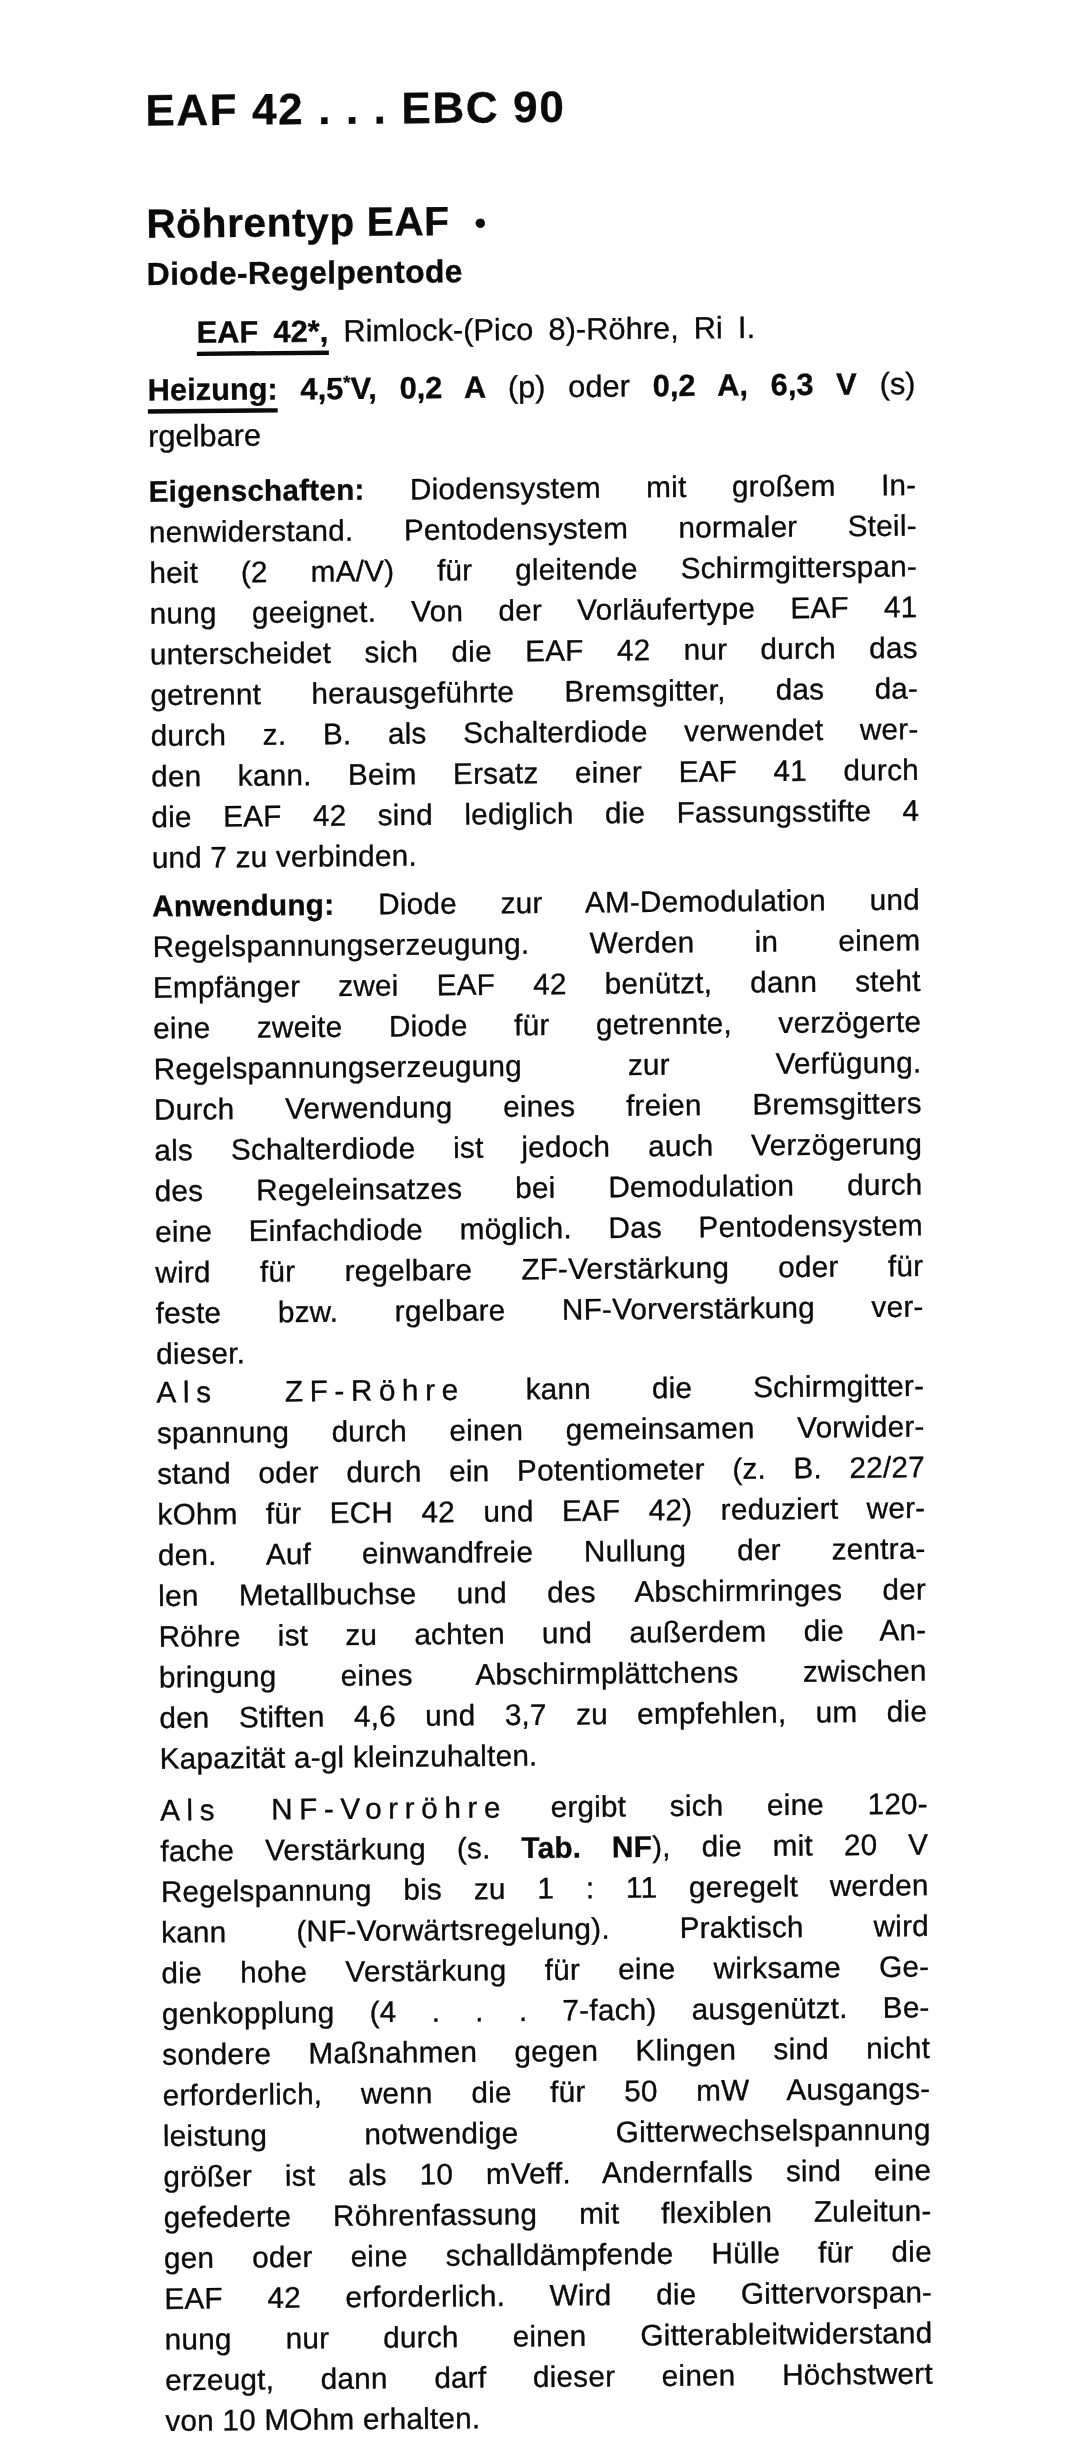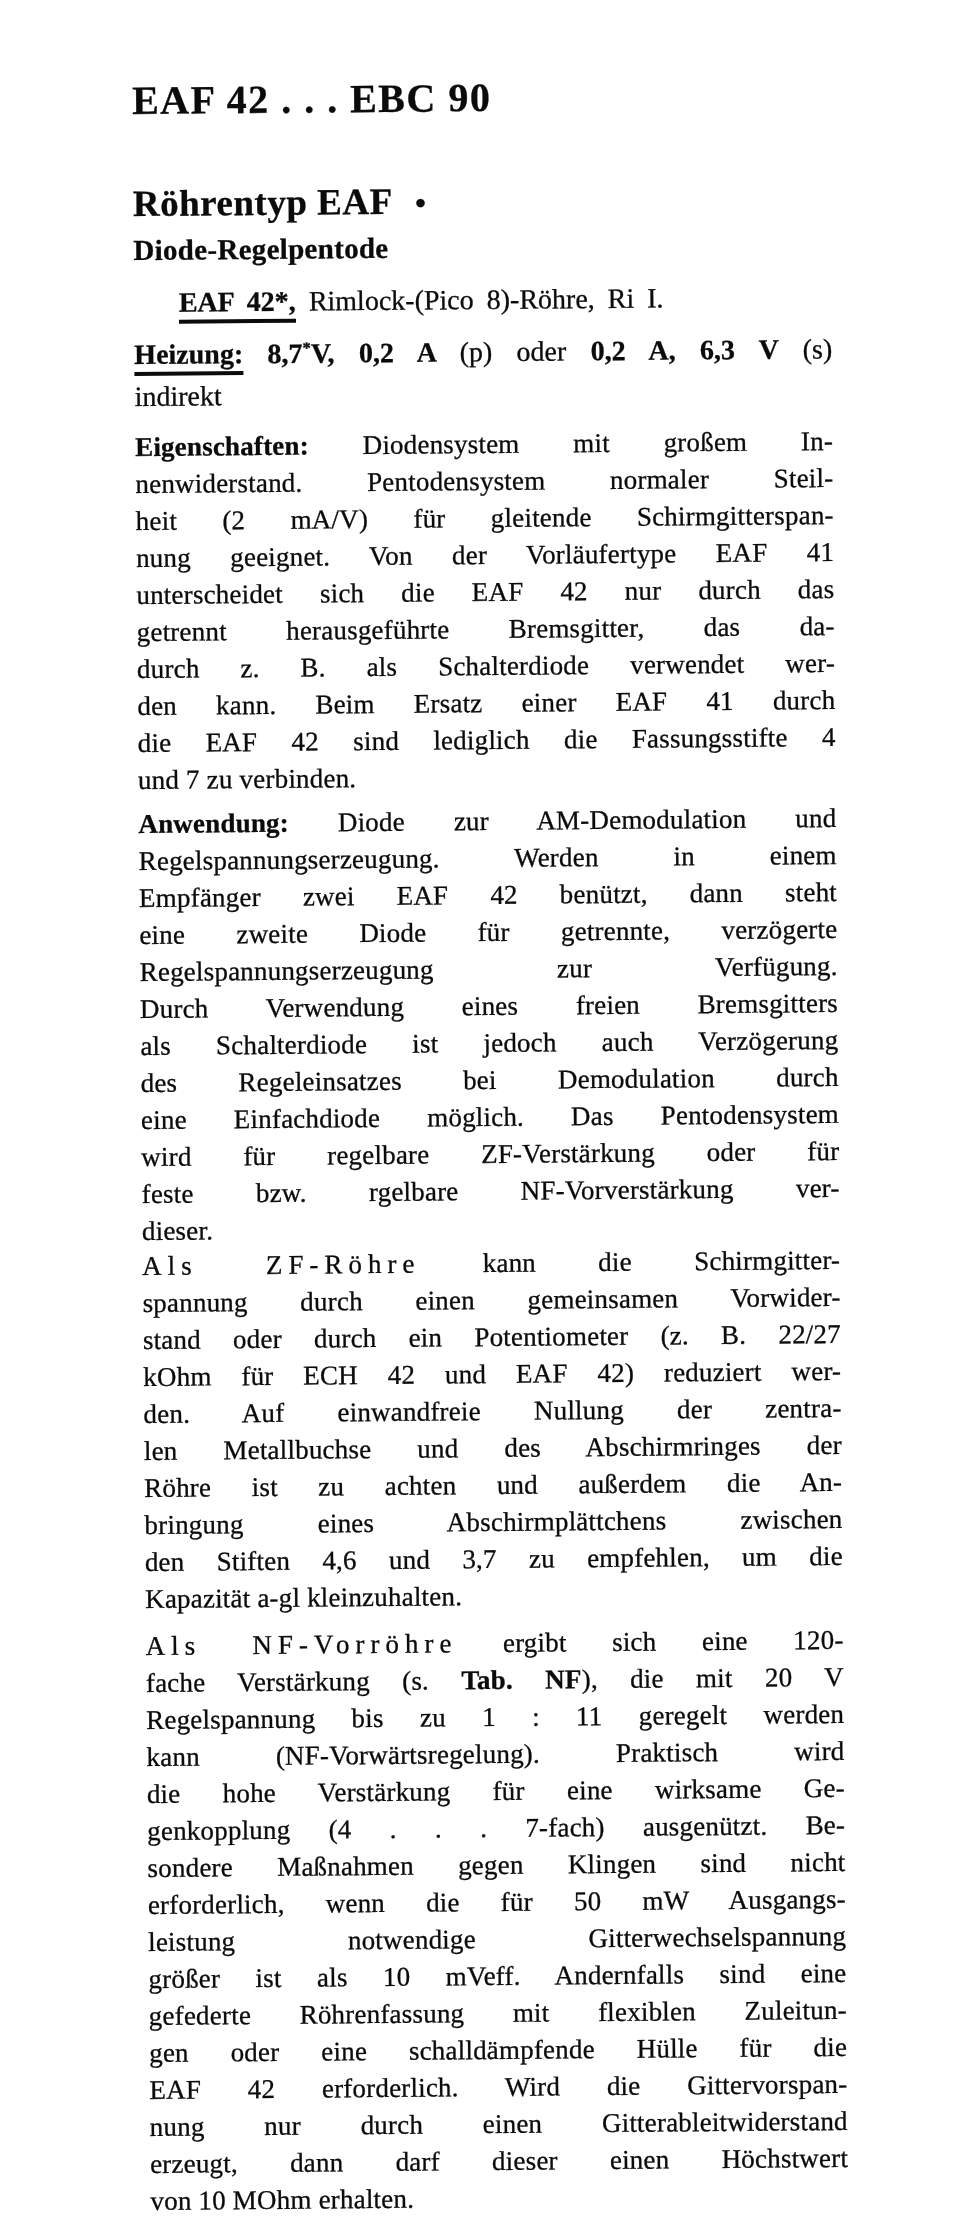--- a/index.html
+++ b/index.html
@@ -1,21 +1,21 @@
 <!DOCTYPE html>
 <html><head>
 <meta charset="utf-8">
 <style>
   html,body{margin:0;padding:0;background:#ffffff;}
   .page{
     position:relative;
     width:975px;height:2240px;
     background:#ffffff;
     color:#0b0b0b;
-    font-family:Liberation Serif, serif;
+    font-family:Liberation Sans, sans-serif;
     overflow:hidden;
     -webkit-text-stroke:0.3px currentColor;
   }
   .rot{position:absolute;left:0;top:0;width:100%;height:100%;transform:rotate(-0.5deg);transform-origin:50% 45%;}
   .block{position:absolute;}
   .tline{text-align:justify;text-align-last:justify;}
   .tline.last{text-align-last:left;}
   .title{font-size:40px;line-height:46px;font-weight:700;letter-spacing:1.5px;white-space:nowrap;}
   .h1{font-size:37px;line-height:42px;font-weight:700;letter-spacing:0.5px;white-space:nowrap;}
   .h2{font-size:29px;line-height:34px;font-weight:700;letter-spacing:0.3px;white-space:nowrap;}
@@ -39,24 +39,24 @@
       <div class="block h1" style="top: 180px; left: 140px; width: 698px;">
         <div class="tline last"><span class="b">Röhrentyp EAF</span><span class="b bullet">●</span></div>
       </div>
       <div class="block h2" style="top: 230px; left: 140px; width: 698px;">
         <div class="tline last"><span class="b">Diode-Regelpentode</span></div>
       </div>
       <div class="block spec" style="top: 283px; left: 185px; width: 653px;">
         <div class="tline last"><span class="b u">EAF 42*,</span><span> Rimlock-(Pico 8)-Röhre, Ri I.</span></div>
       </div>
       <div class="block specline" style="top: 330px; left: 140px; width: 698px;">
-        <div class="tline"><span class="b u">Heizung:</span><span> </span><span class="b">8,7</span><span class="b sup">*</span><span class="b">V, 0,2 A </span><span>(p) oder </span><span class="b">0,2 A, 6,3 V </span><span>(s)</span></div>
+        <div class="tline"><span class="b u">Heizung:</span><span> </span><span class="b">4,5</span><span class="b sup">*</span><span class="b">V, 0,2 A </span><span>(p) oder </span><span class="b">0,2 A, 6,3 V </span><span>(s)</span></div>
       </div>
       <div class="block specline" style="top: 377px; left: 140px; width: 698px;">
-        <div class="tline last"><span>indirekt</span></div>
+        <div class="tline last"><span>rgelbare</span></div>
       </div>
       <div class="block body" style="top: 426px; left: 140px; width: 698px;">
         <div class="tline"><span class="b">Eigenschaften:</span><span> Diodensystem mit großem In-</span></div>
         <div class="tline"><span>nenwiderstand. Pentodensystem normaler Steil-</span></div>
         <div class="tline"><span>heit (2 mA/V) für gleitende Schirmgitterspan-</span></div>
         <div class="tline"><span>nung geeignet. Von der Vorläufertype EAF 41</span></div>
         <div class="tline"><span>unterscheidet sich die EAF 42 nur durch das</span></div>
         <div class="tline"><span>getrennt herausgeführte Bremsgitter, das da-</span></div>
         <div class="tline"><span>durch z. B. als Schalterdiode verwendet wer-</span></div>
         <div class="tline"><span>den kann. Beim Ersatz einer EAF 41 durch</span></div>

